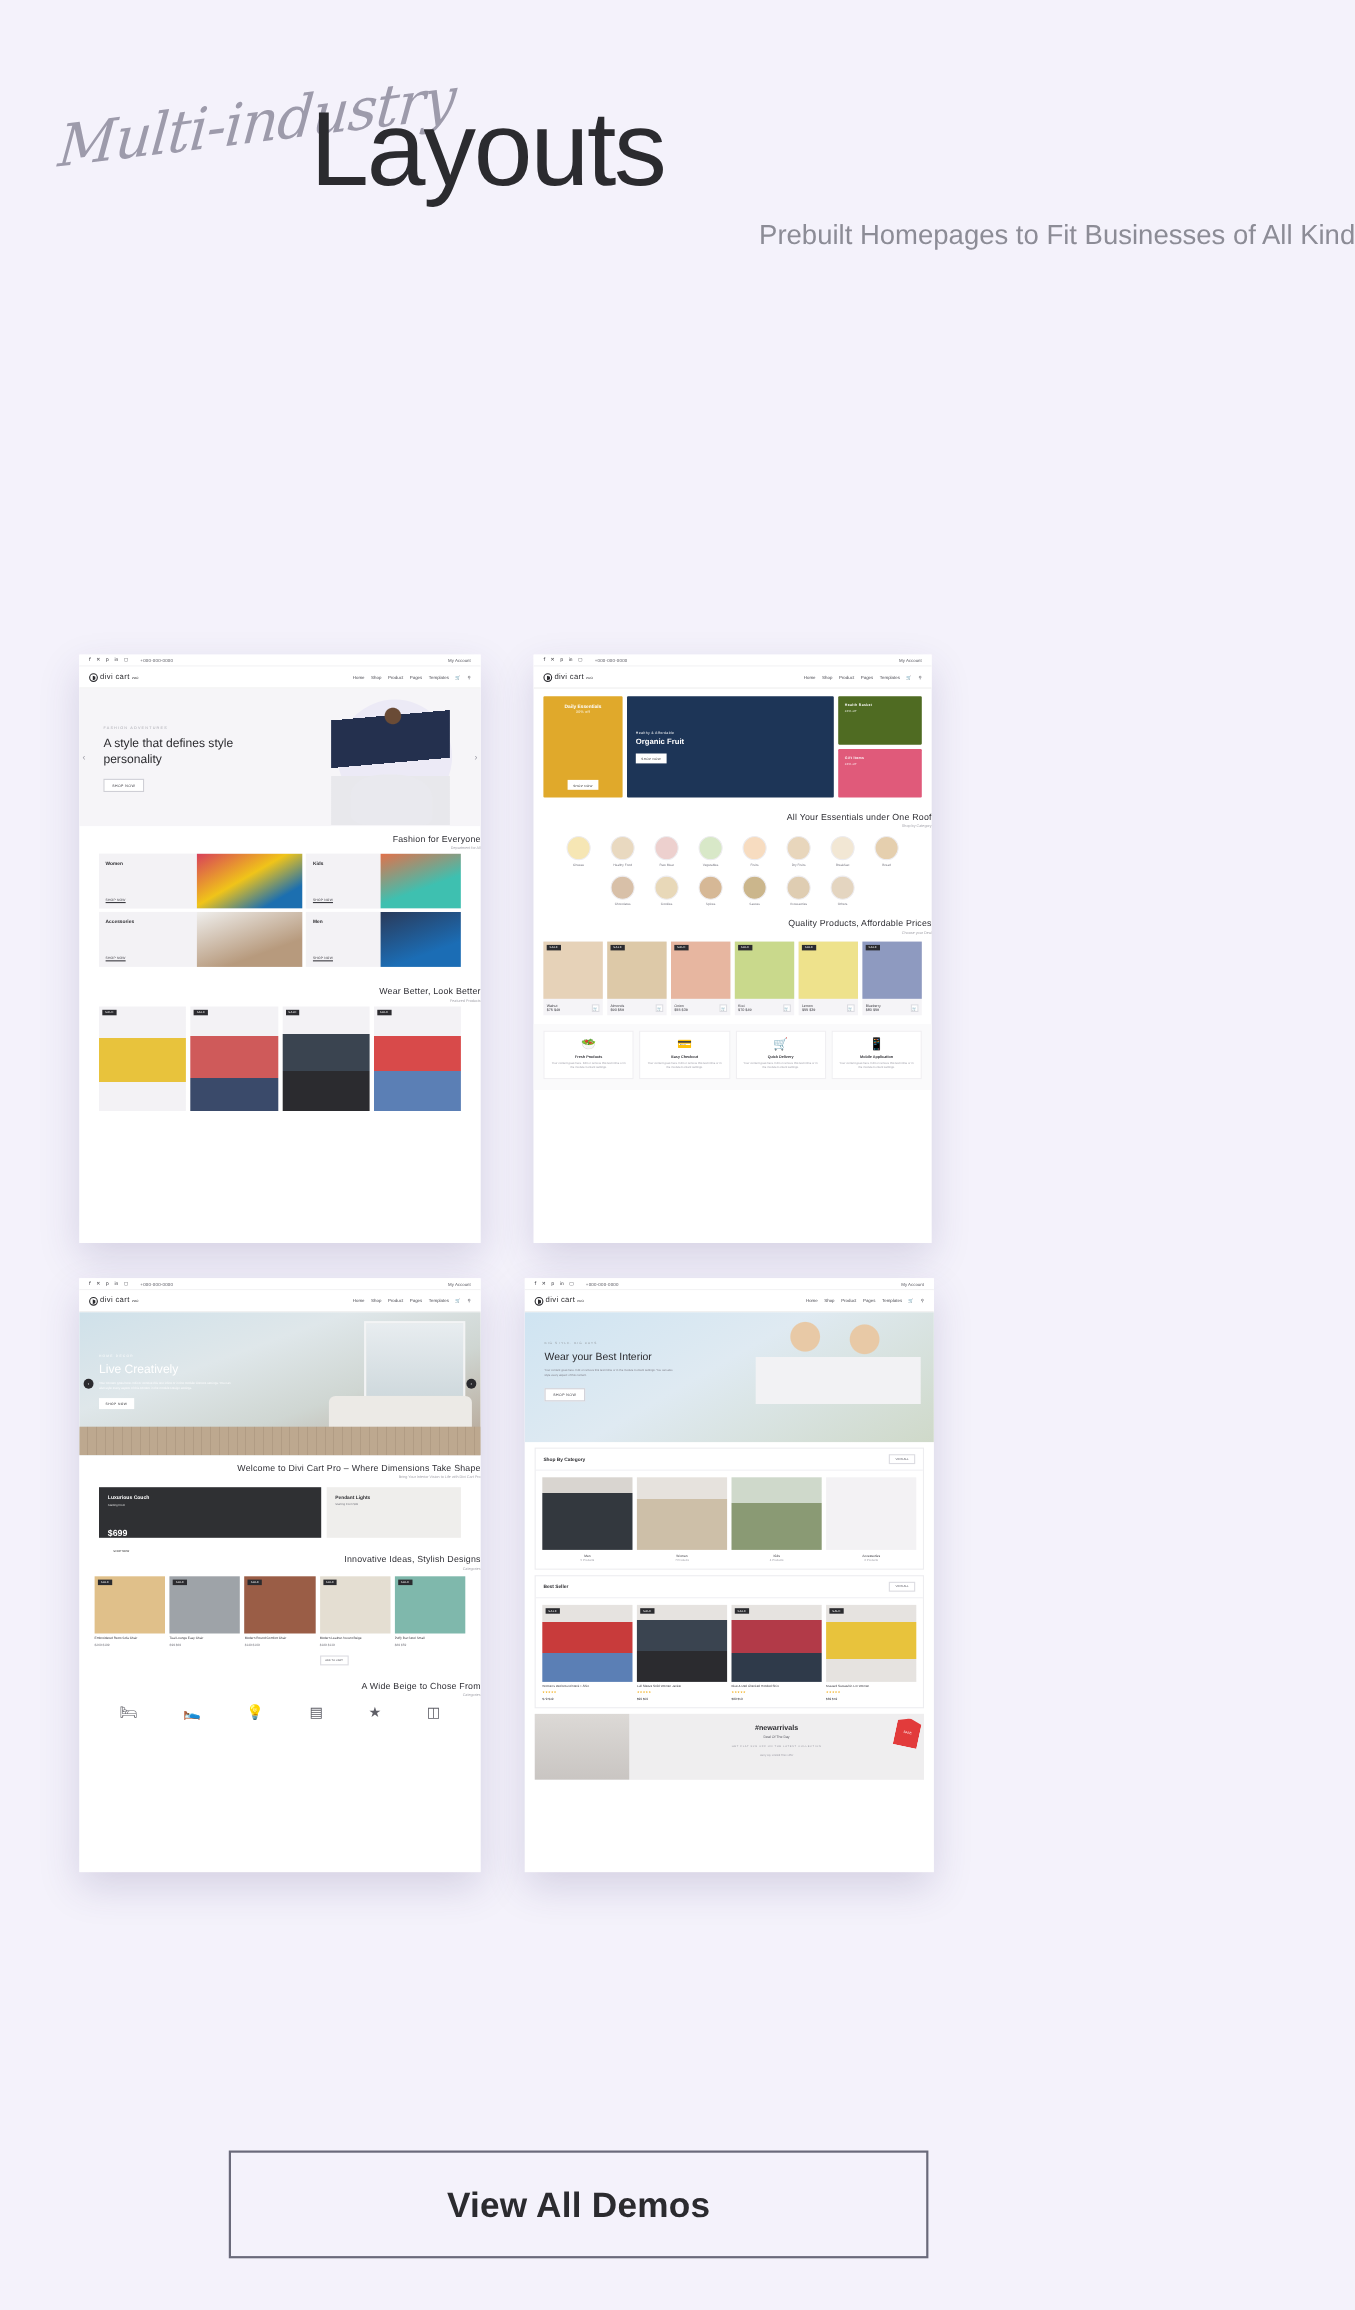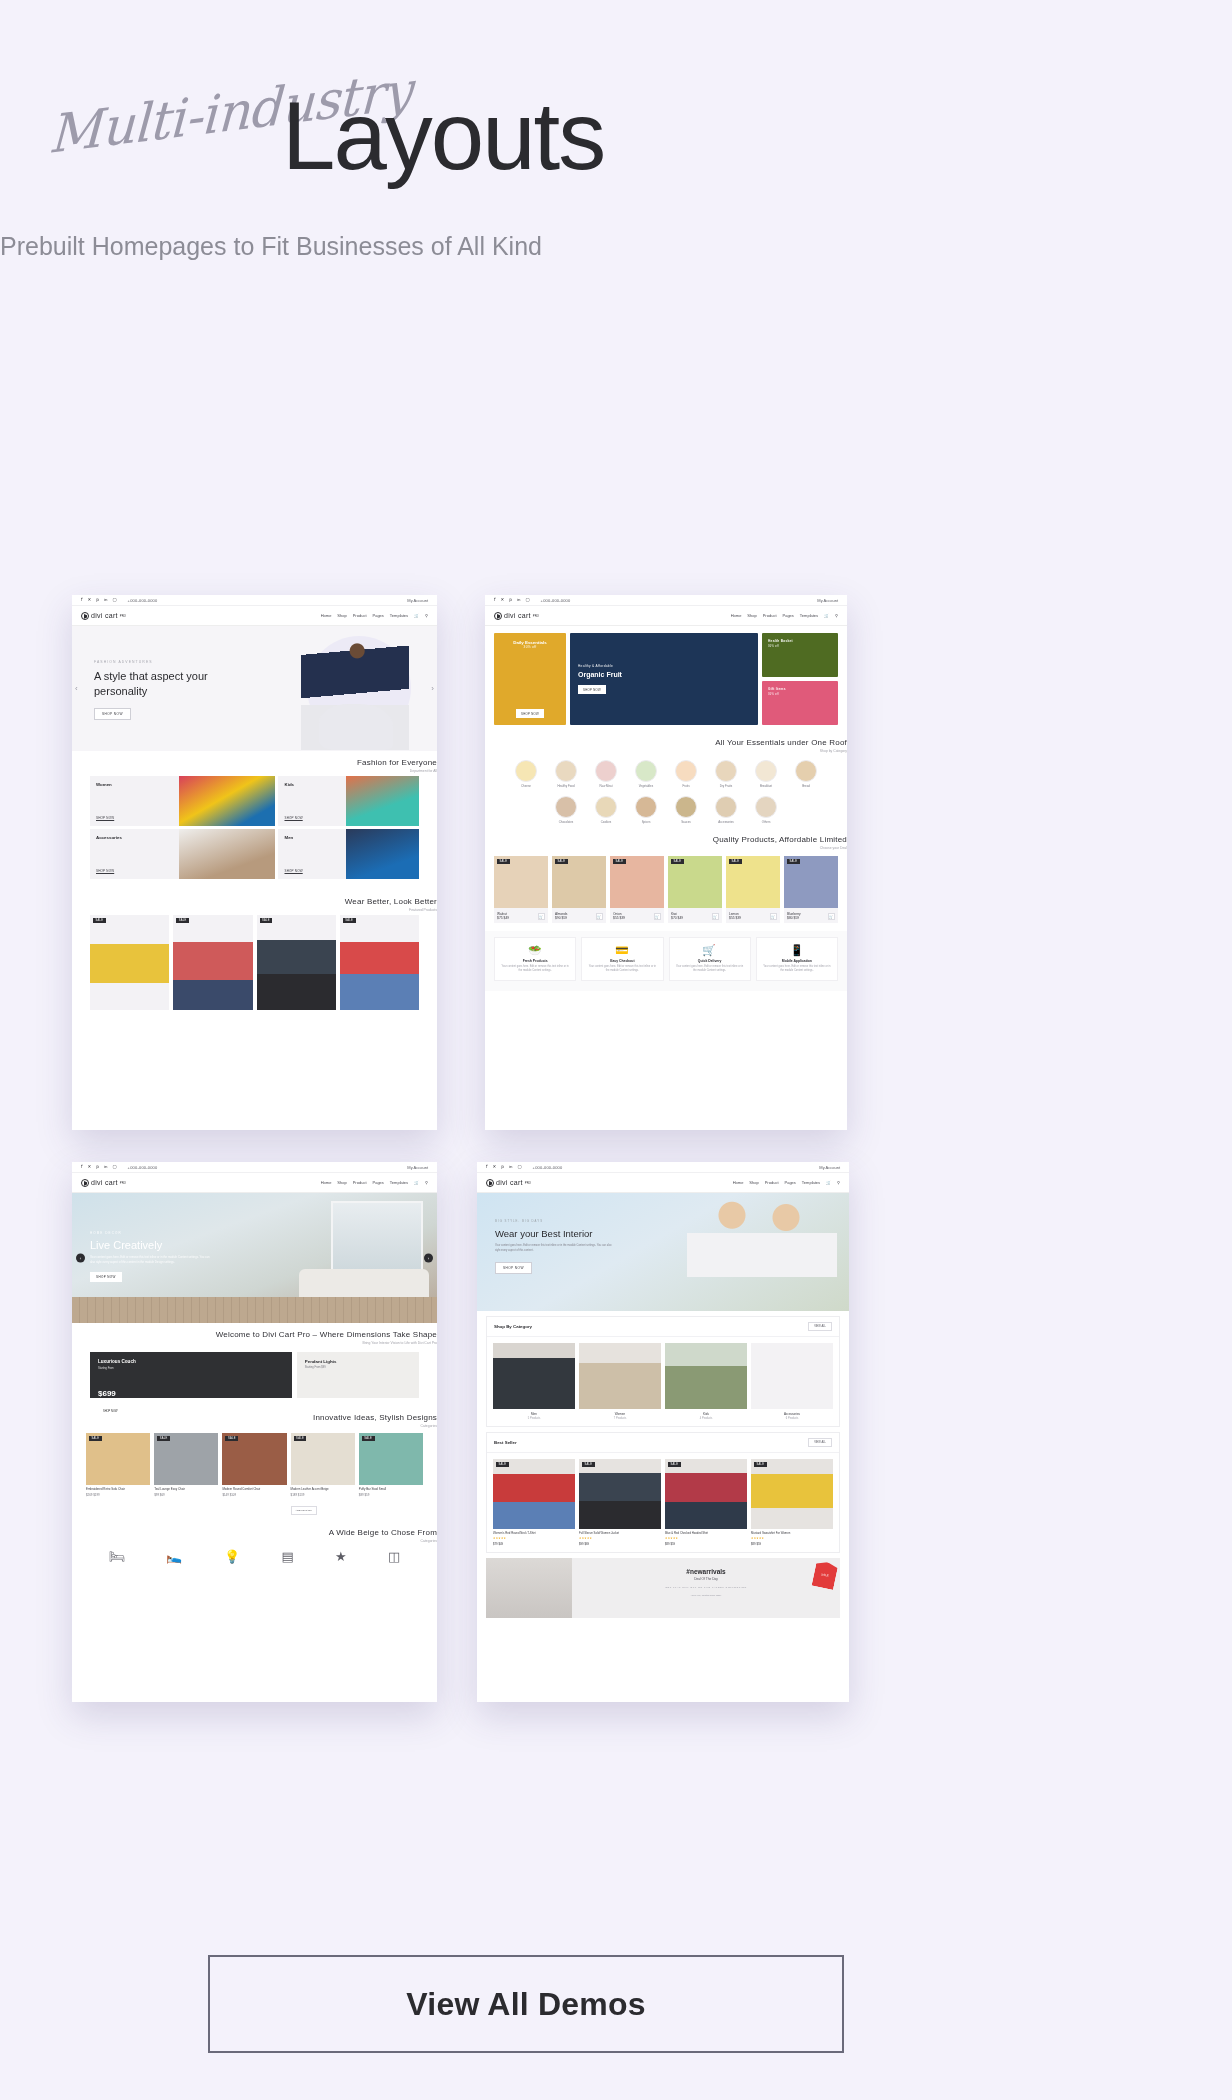--- a/index.html
+++ b/index.html
@@ -21,21 +21,21 @@
     transform: rotate(-7deg) skewX(-12deg);
     opacity: .85; white-space: nowrap;
   }
   .big-title {
     position: absolute; left: 282px; top: 88px;
     font-size: 96px; font-weight: 400; color: #2b2b2f;
     letter-spacing: -2px; line-height: 1;
   }
   .sub-title {
     position: absolute; left: 0; top: 200px; width: 1232px;
-    text-align: left; font-size: 25px; color: #8c8c96; font-weight: 400; margin-top: 32px;
+    text-align: right; font-size: 25px; color: #8c8c96; font-weight: 400;
   }
 
   
   .grid { position: relative; width: 1232px; }
   .mock {
     position: absolute;
     background: #fff;
     box-shadow: 0 14px 34px rgba(60,50,110,.17);
     overflow: hidden;
   }
@@ -316,21 +316,21 @@
         <span class="nav-ic">🛒</span>
         <span class="nav-ic">⚲</span>
       </div>
     </div>
 
     <div class="m1-hero">
       <div class="m1-circle"></div>
       <div class="m1-model"></div>
       <div class="m1-copy">
         <div class="m1-eyebrow">FASHION ADVENTURES</div>
-        <div class="m1-h1">A style that aspect your personality</div>
+        <div class="m1-h1">A style that defines style personality</div>
         <div class="shop-btn">SHOP NOW</div>
       </div>
       <div class="arrow-l">‹</div>
       <div class="arrow-r">›</div>
     </div>
 
     <div class="sec-head">
       <h3>Fashion for Everyone</h3>
       <p>Department for All</p>
     </div>
@@ -494,21 +494,21 @@
           <div class="circ" style="background:#dfcdb2"></div>
           <div class="cl">Accessories</div>
         </div>
       <div class="circ-item">
           <div class="circ" style="background:#e4d5c0"></div>
           <div class="cl">Others</div>
         </div>
     </div>
 
     <div class="sec-head">
-      <h3>Quality Products, Affordable Limited</h3>
+      <h3>Quality Products, Affordable Prices</h3>
       <p>Choose your Deal</p>
     </div>
 
     <div class="pgrid">
       <div class="pcell">
         <span class="badge-sale">SALE</span>
         <div class="pimg" style="background:#e6d2b8"></div>
         <div class="pmeta">
           <div class="ptitle">Walnut</div>
           <div class="price">$75 $49</div>

